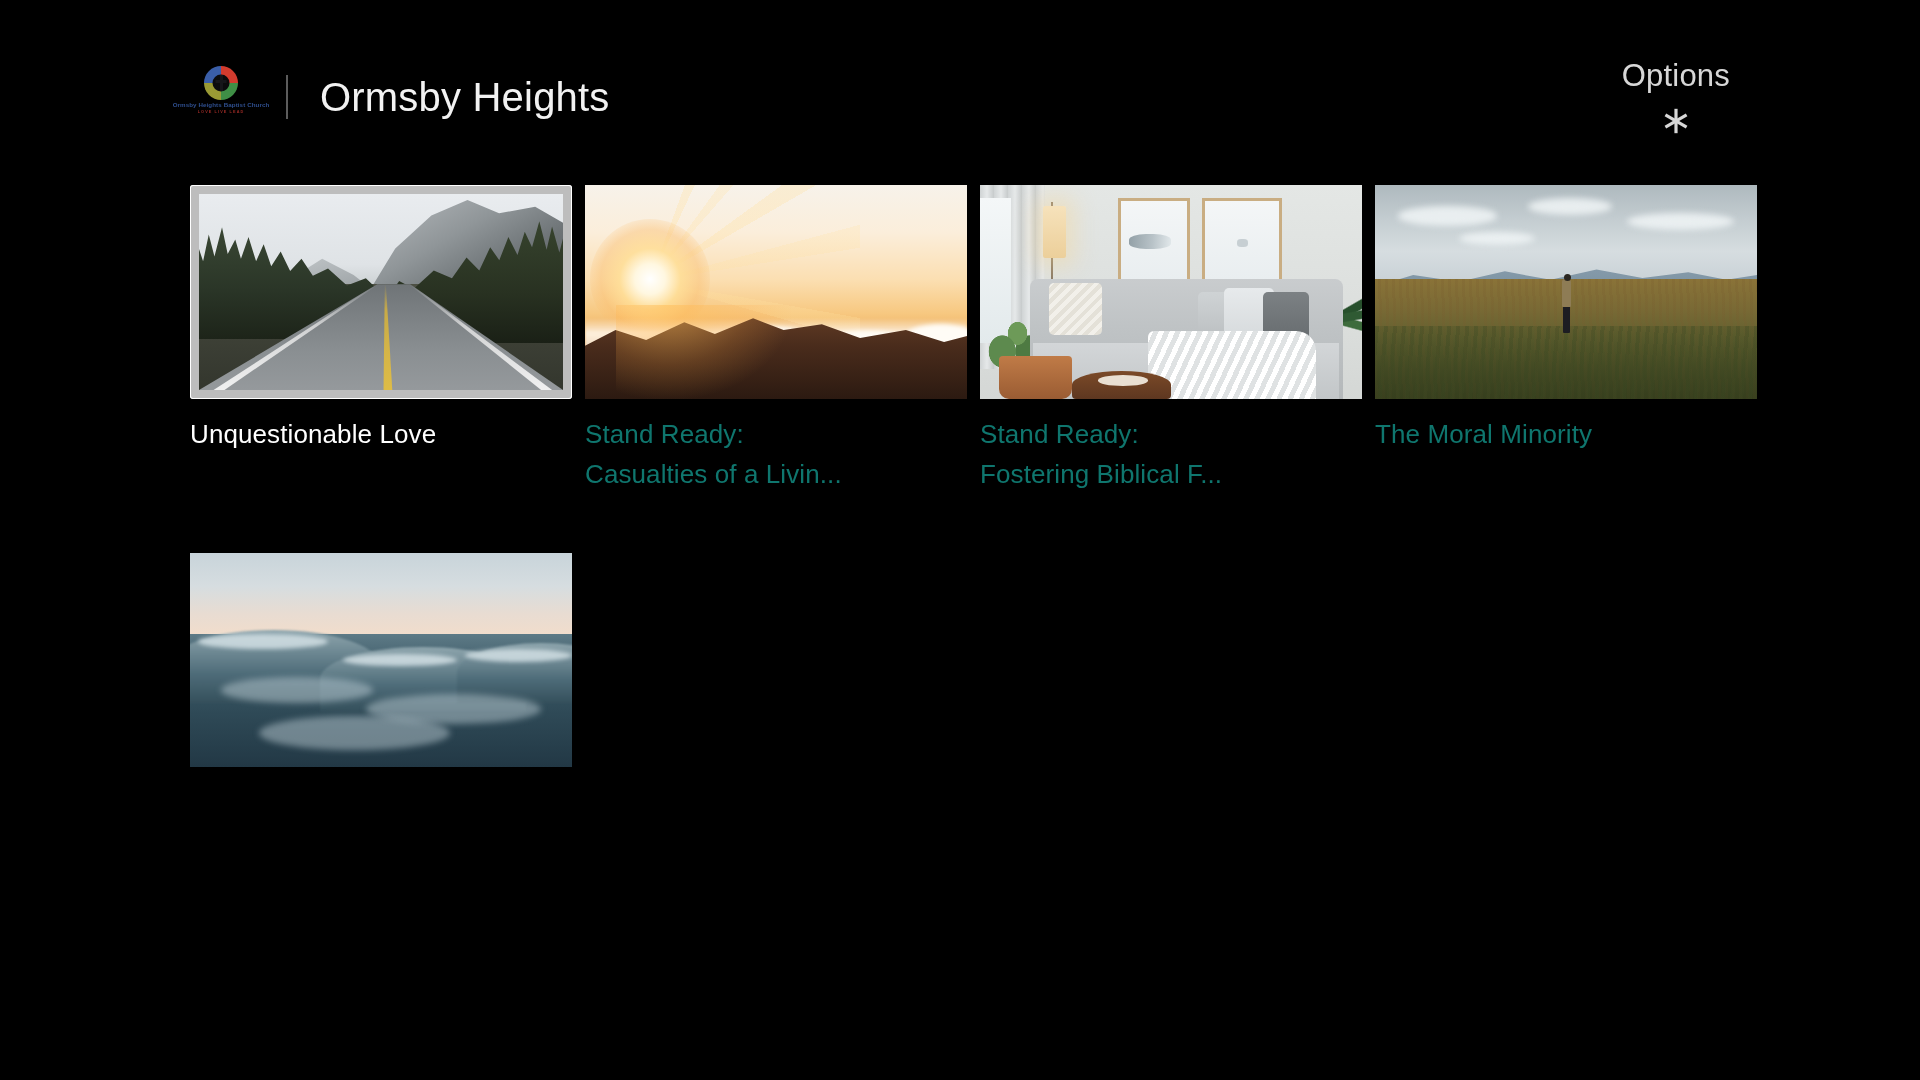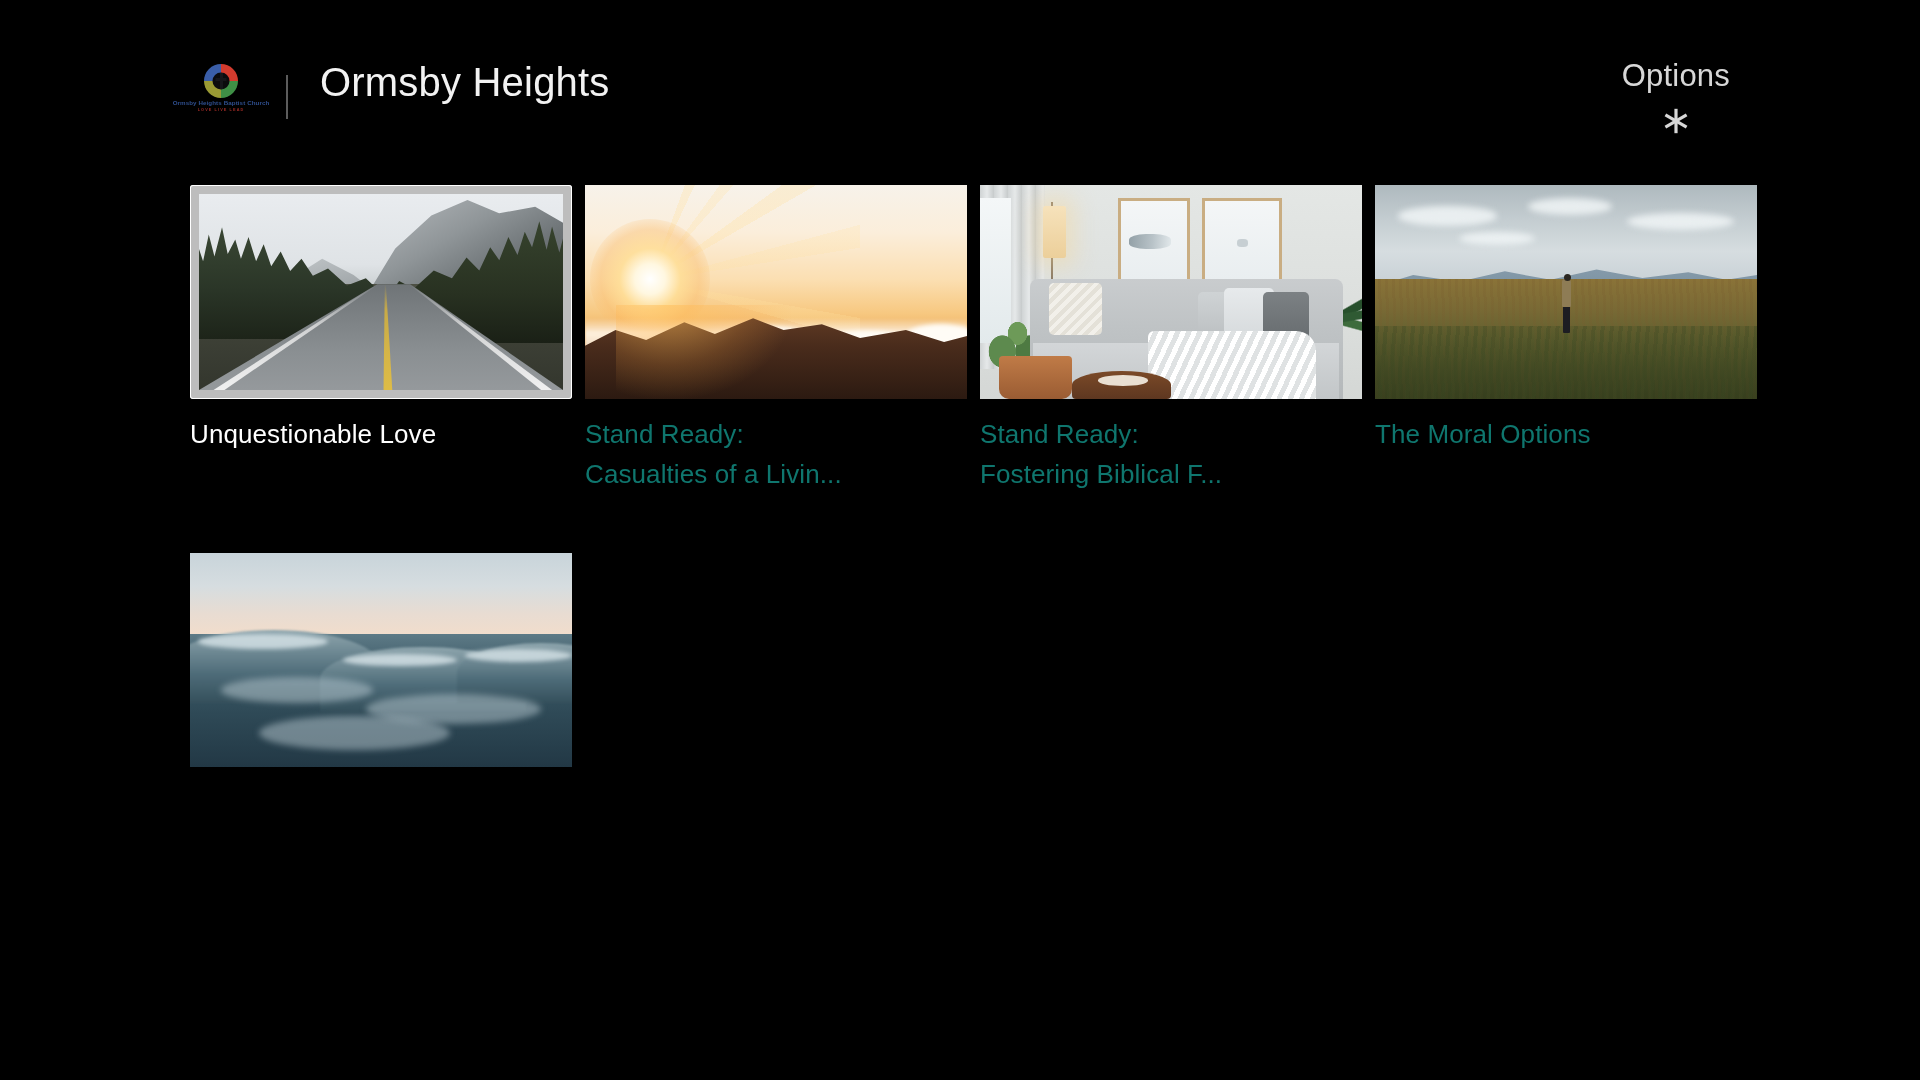--- a/index.html
+++ b/index.html
@@ -30,21 +30,21 @@
     left: 190px;
     top: 62px;
     width: 1540px;
     height: 70px;
     display: flex;
     align-items: center;
   }
 
   .header-left {
     display: flex;
-    align-items: flex-start;
+    align-items: center;
     height: 70px;
   }
 
   
   .logo {
     width: 62px;
     height: 66px;
     display: flex;
     flex-direction: column;
     align-items: center;
@@ -657,21 +657,21 @@
               <span class="hills-far"></span>
               <span class="hills-mid"></span>
               <span class="grass"></span>
               <span class="grass2"></span>
               <span class="person-legs"></span>
               <span class="person-body"></span>
               <span class="person-head"></span>
             </div>
           </div>
         </div>
-        <div class="caption">The Moral Options</div>
+        <div class="caption">The Moral Minority</div>
       </div>
     </div>
 
     <div class="row">
 
       <div class="tile">
         <div class="thumb-wrap">
           <div class="thumb">
             <div class="art-ocean">
               <span class="sky"></span>

